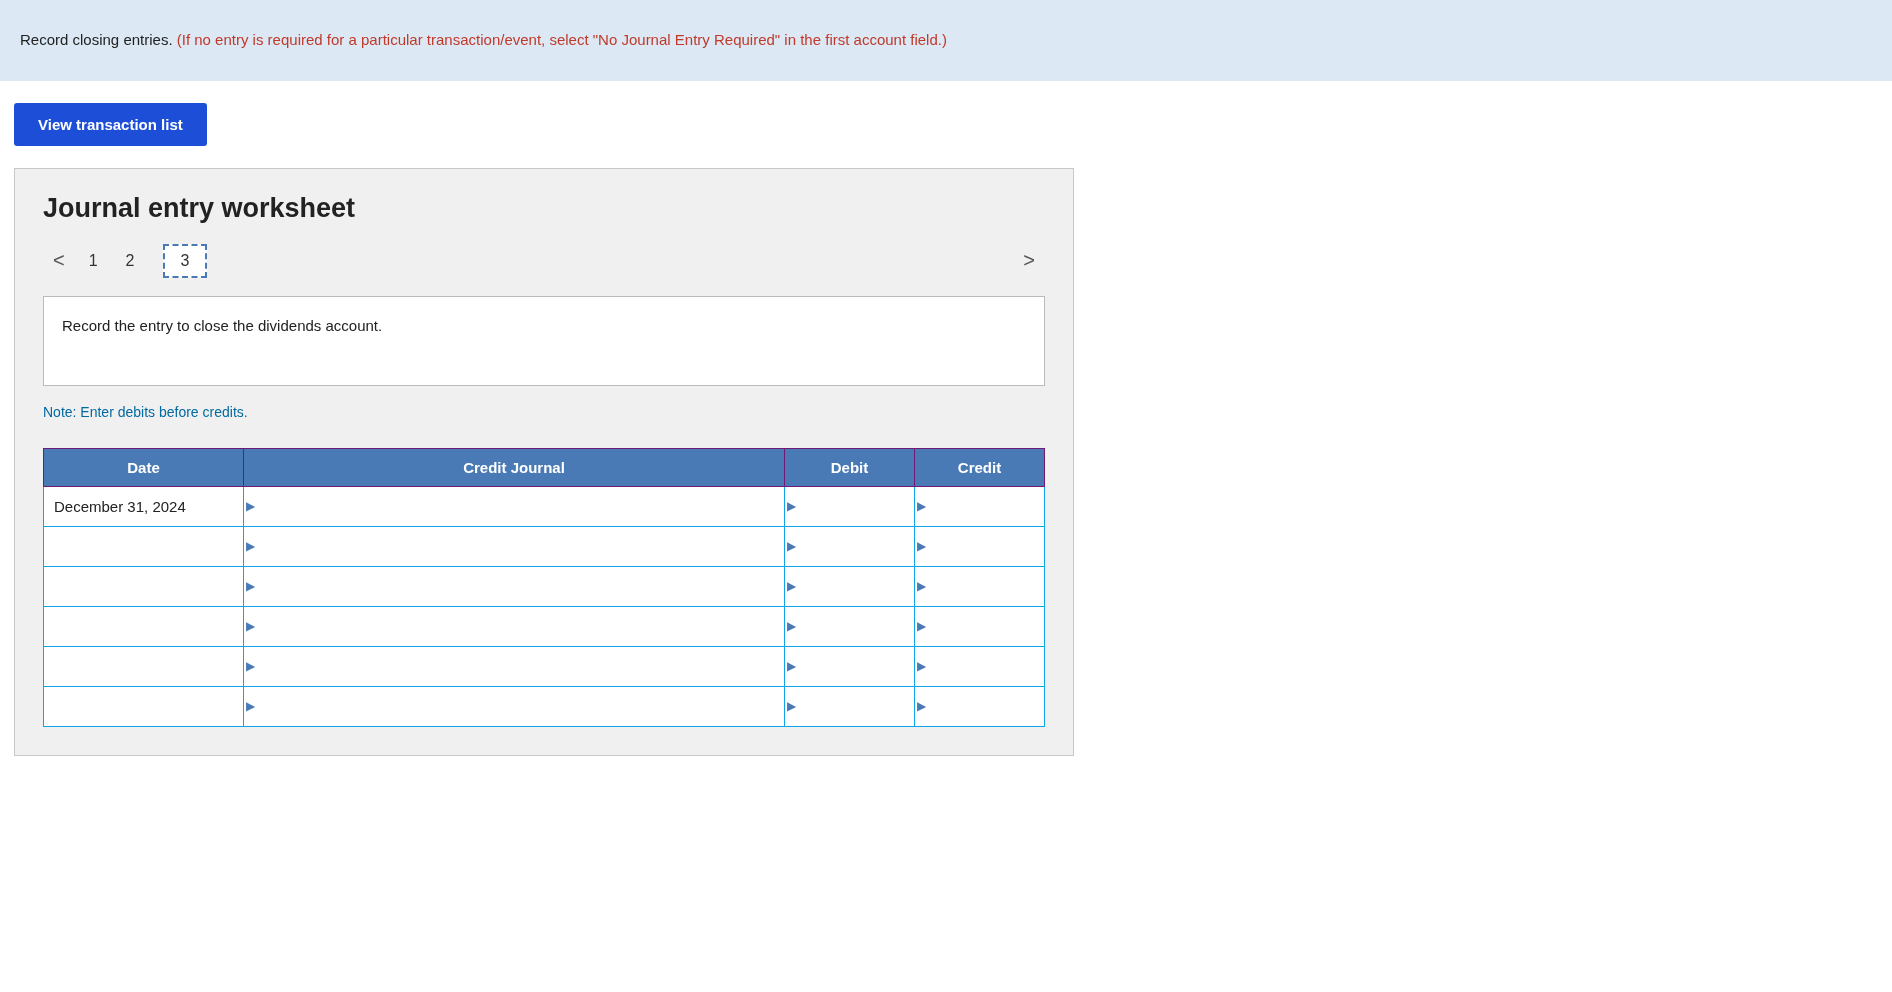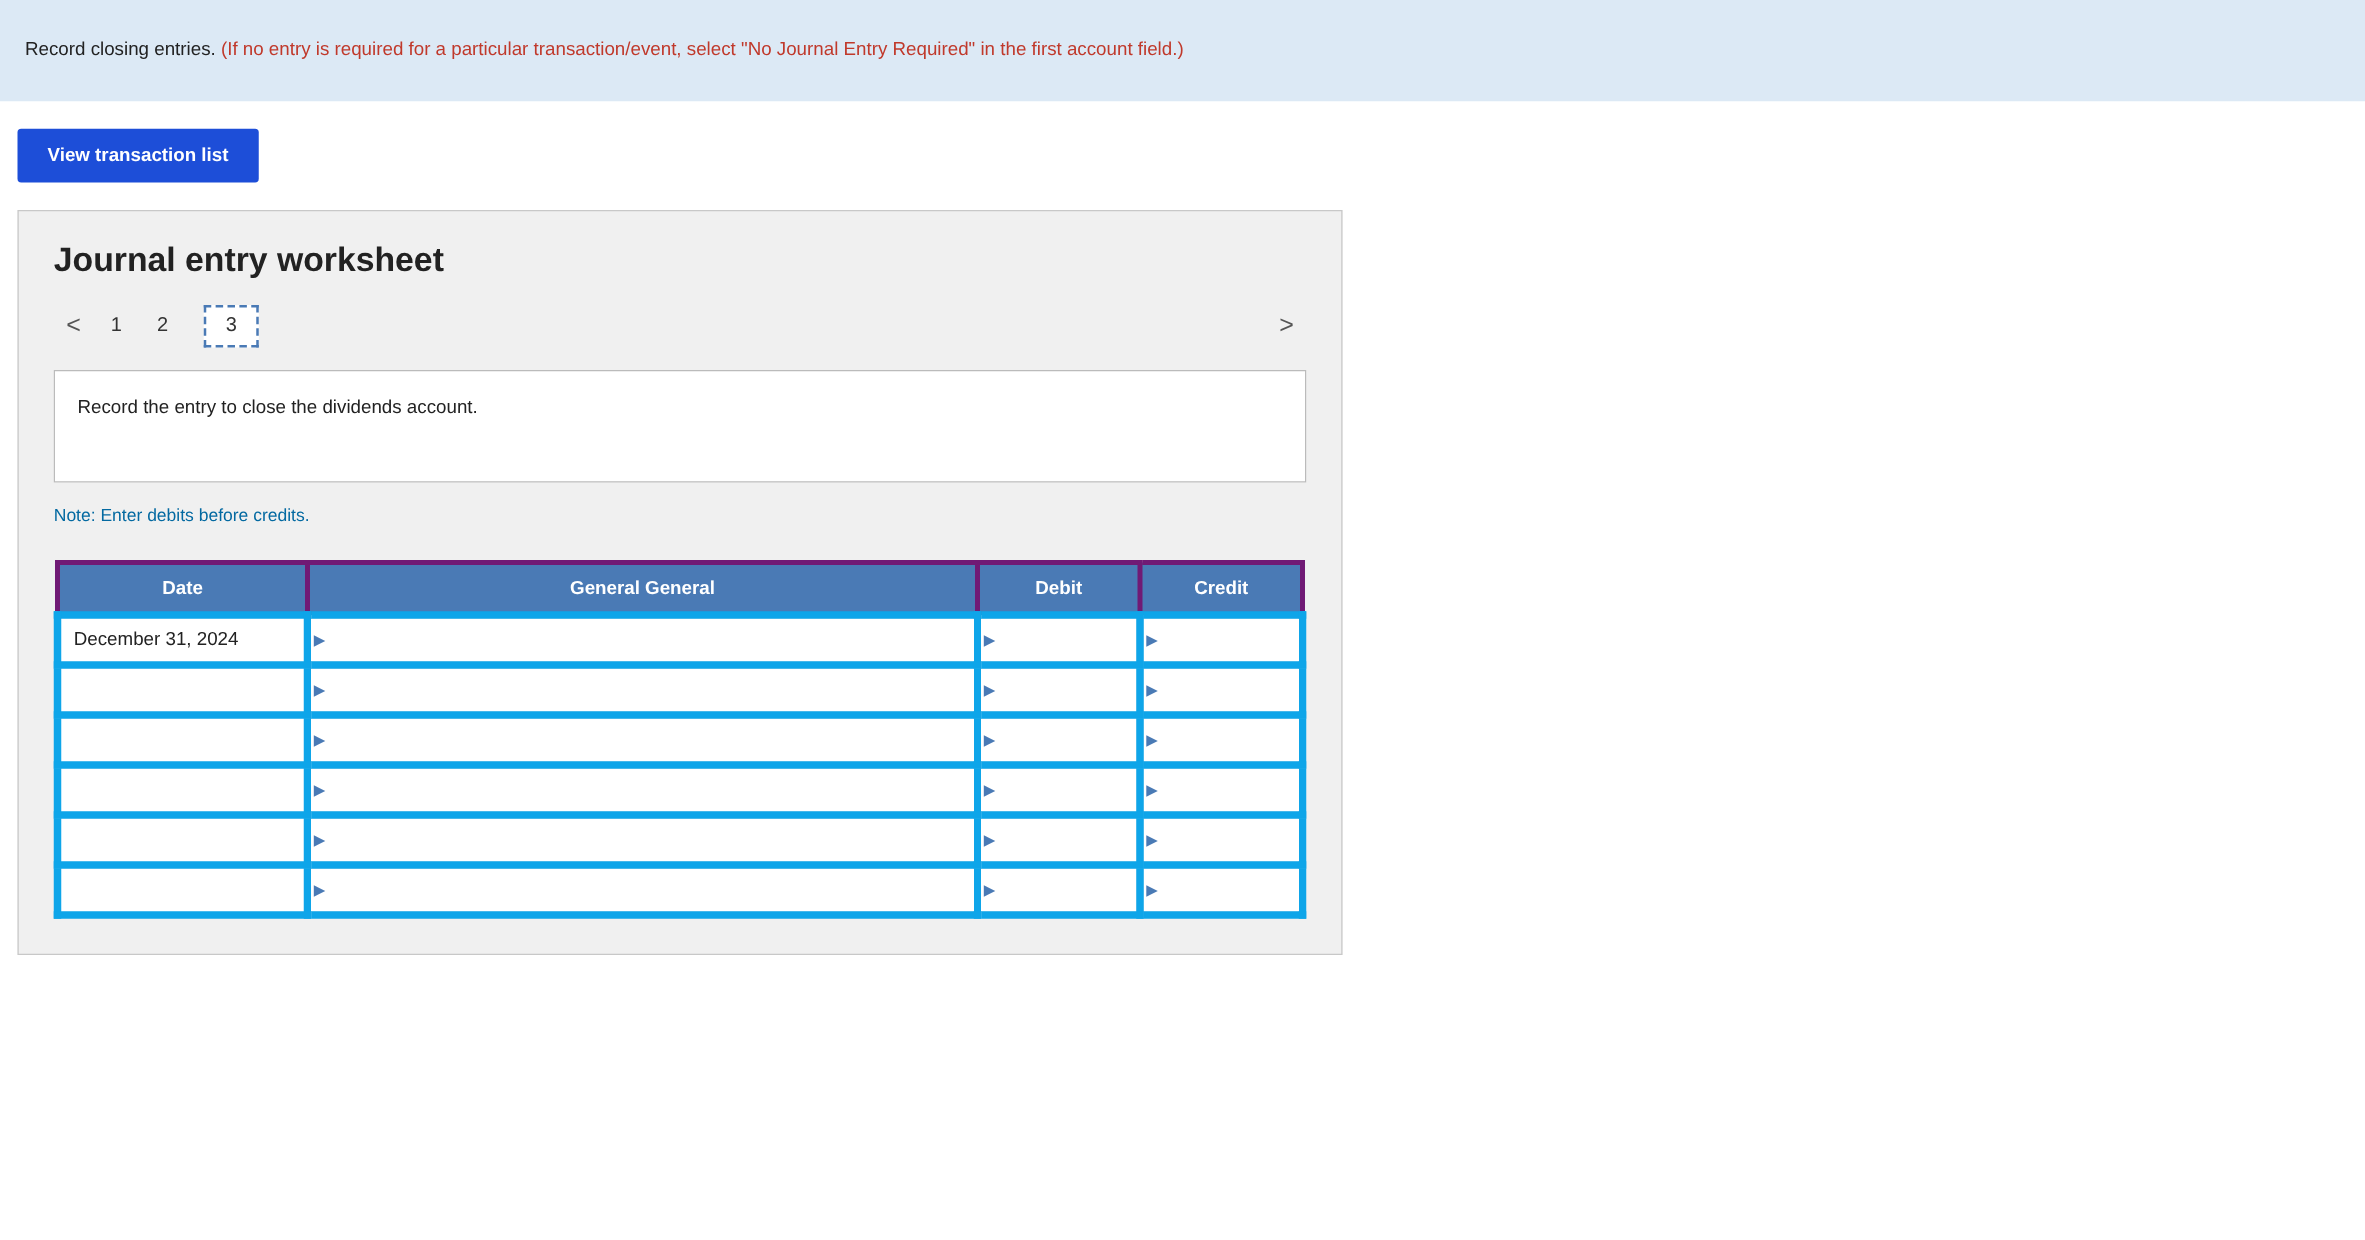--- a/index.html
+++ b/index.html
@@ -108,40 +108,40 @@
       border: 1px solid #4a7ab5;
     }
 
     .journal-table thead tr th {
       background: #4a7ab5;
       color: #fff;
       font-weight: bold;
       font-size: 15px;
       padding: 10px 12px;
       text-align: center;
-      border: 4px solid #701a75;
+      border: 1px solid #701a75;
     }
 
     .journal-table thead tr th.date-col {
       width: 200px;
       text-align: center;
     }
 
     .journal-table thead tr th.general-col {
       text-align: center;
     }
 
     .journal-table thead tr th.debit-col,
     .journal-table thead tr th.credit-col {
       width: 130px;
       text-align: center;
     }
 
     .journal-table tbody tr td {
-      border: 6px solid #0ea5e9;
+      border: 1px solid #0ea5e9;
       padding: 0;
       height: 40px;
       vertical-align: middle;
     }
 
     .journal-table tbody tr td.date-cell {
       padding: 8px 10px;
       font-size: 15px;
       color: #222;
       background: #fff;
@@ -216,21 +216,21 @@
   <div class="description-box">
     <span>Record the entry to close the dividends account.</span>
   </div>
 
   <div class="note-text">Note: Enter debits before credits.</div>
 
   <table class="journal-table">
     <thead>
       <tr>
         <th class="date-col">Date</th>
-        <th class="general-col">General General</th>
+        <th class="general-col">Credit Journal</th>
         <th class="debit-col">Debit</th>
         <th class="credit-col">Credit</th>
       </tr>
     </thead>
     <tbody id="journal-tbody">
     <tr>
           <td class="date-cell">December 31, 2024</td>
           <td class="general-cell"><span class="cell-arrow">▶</span><input type="text" class="cell-input" style=""></td>
           <td class="debit-cell"><span class="cell-arrow">▶</span><input type="text" class="cell-input" style=""></td>
           <td class="credit-cell"><span class="cell-arrow">▶</span><input type="text" class="cell-input" style=""></td>

